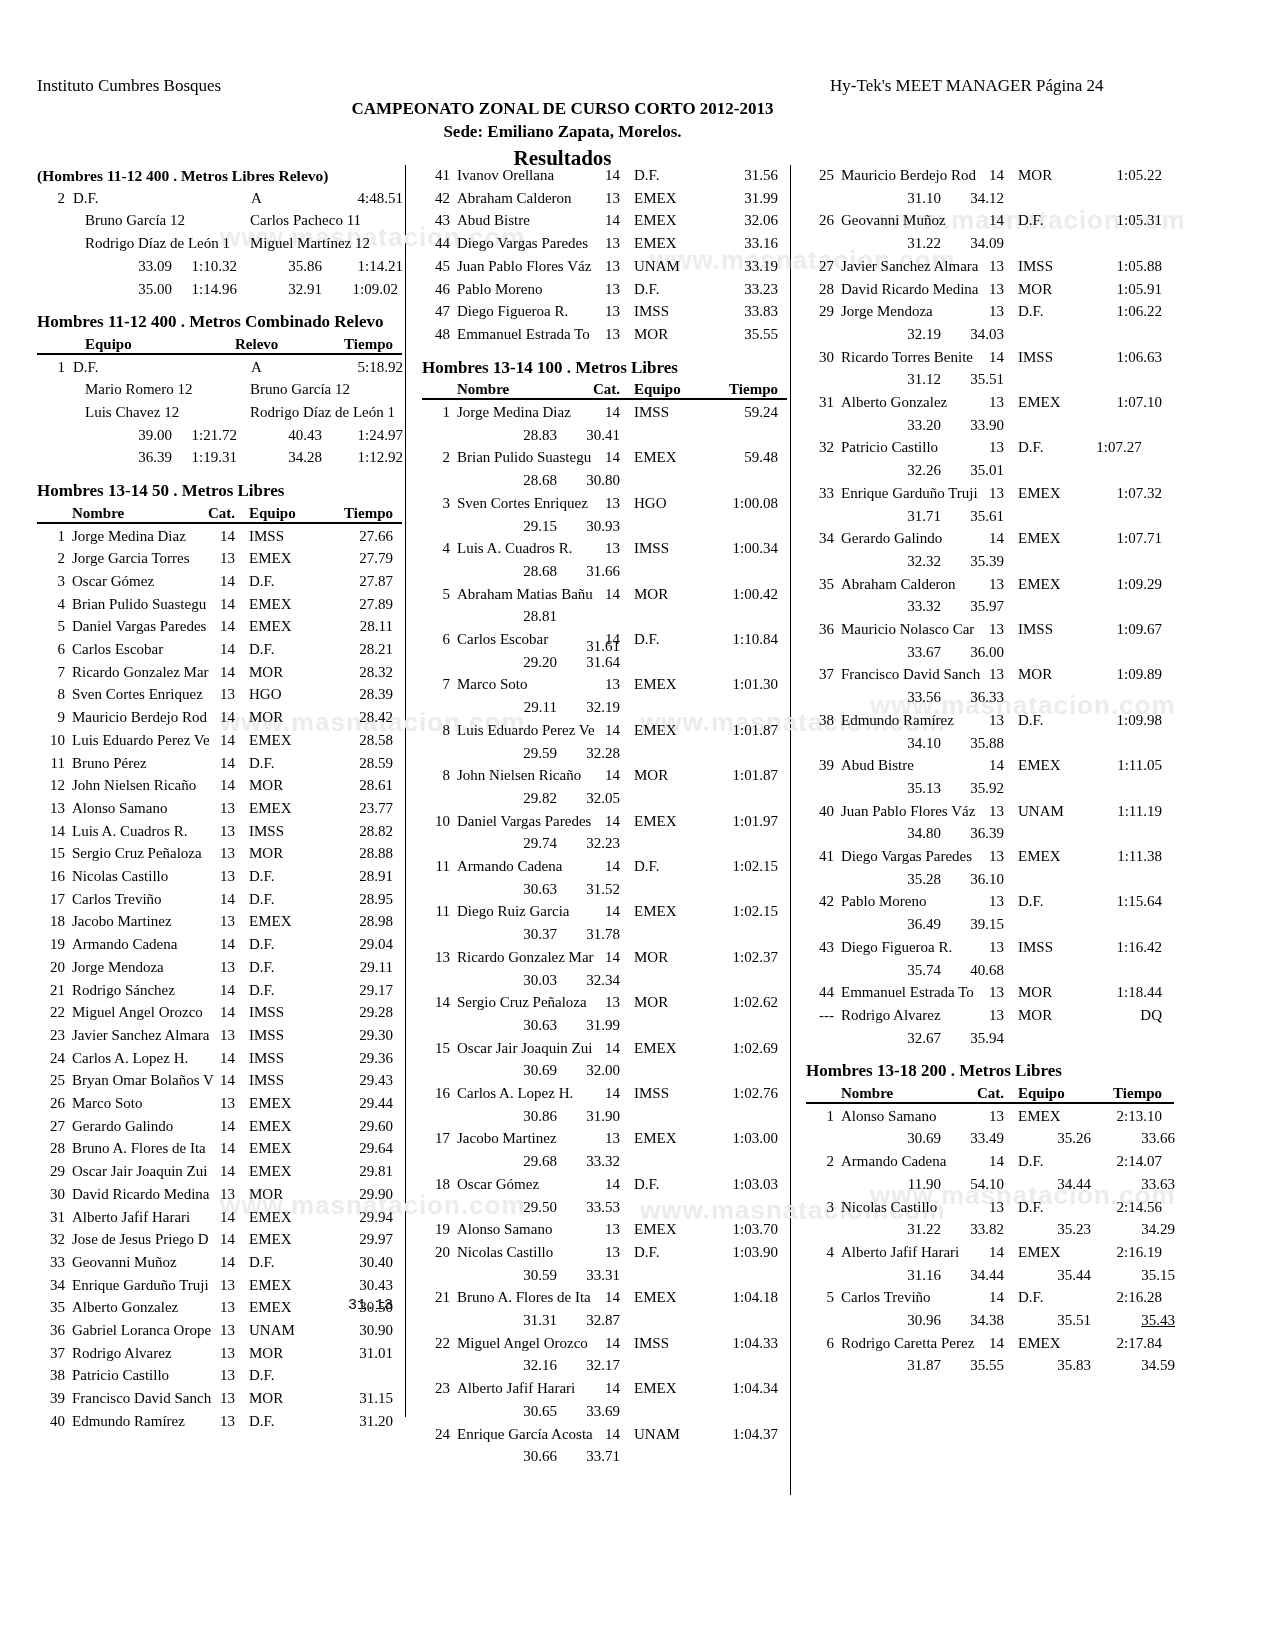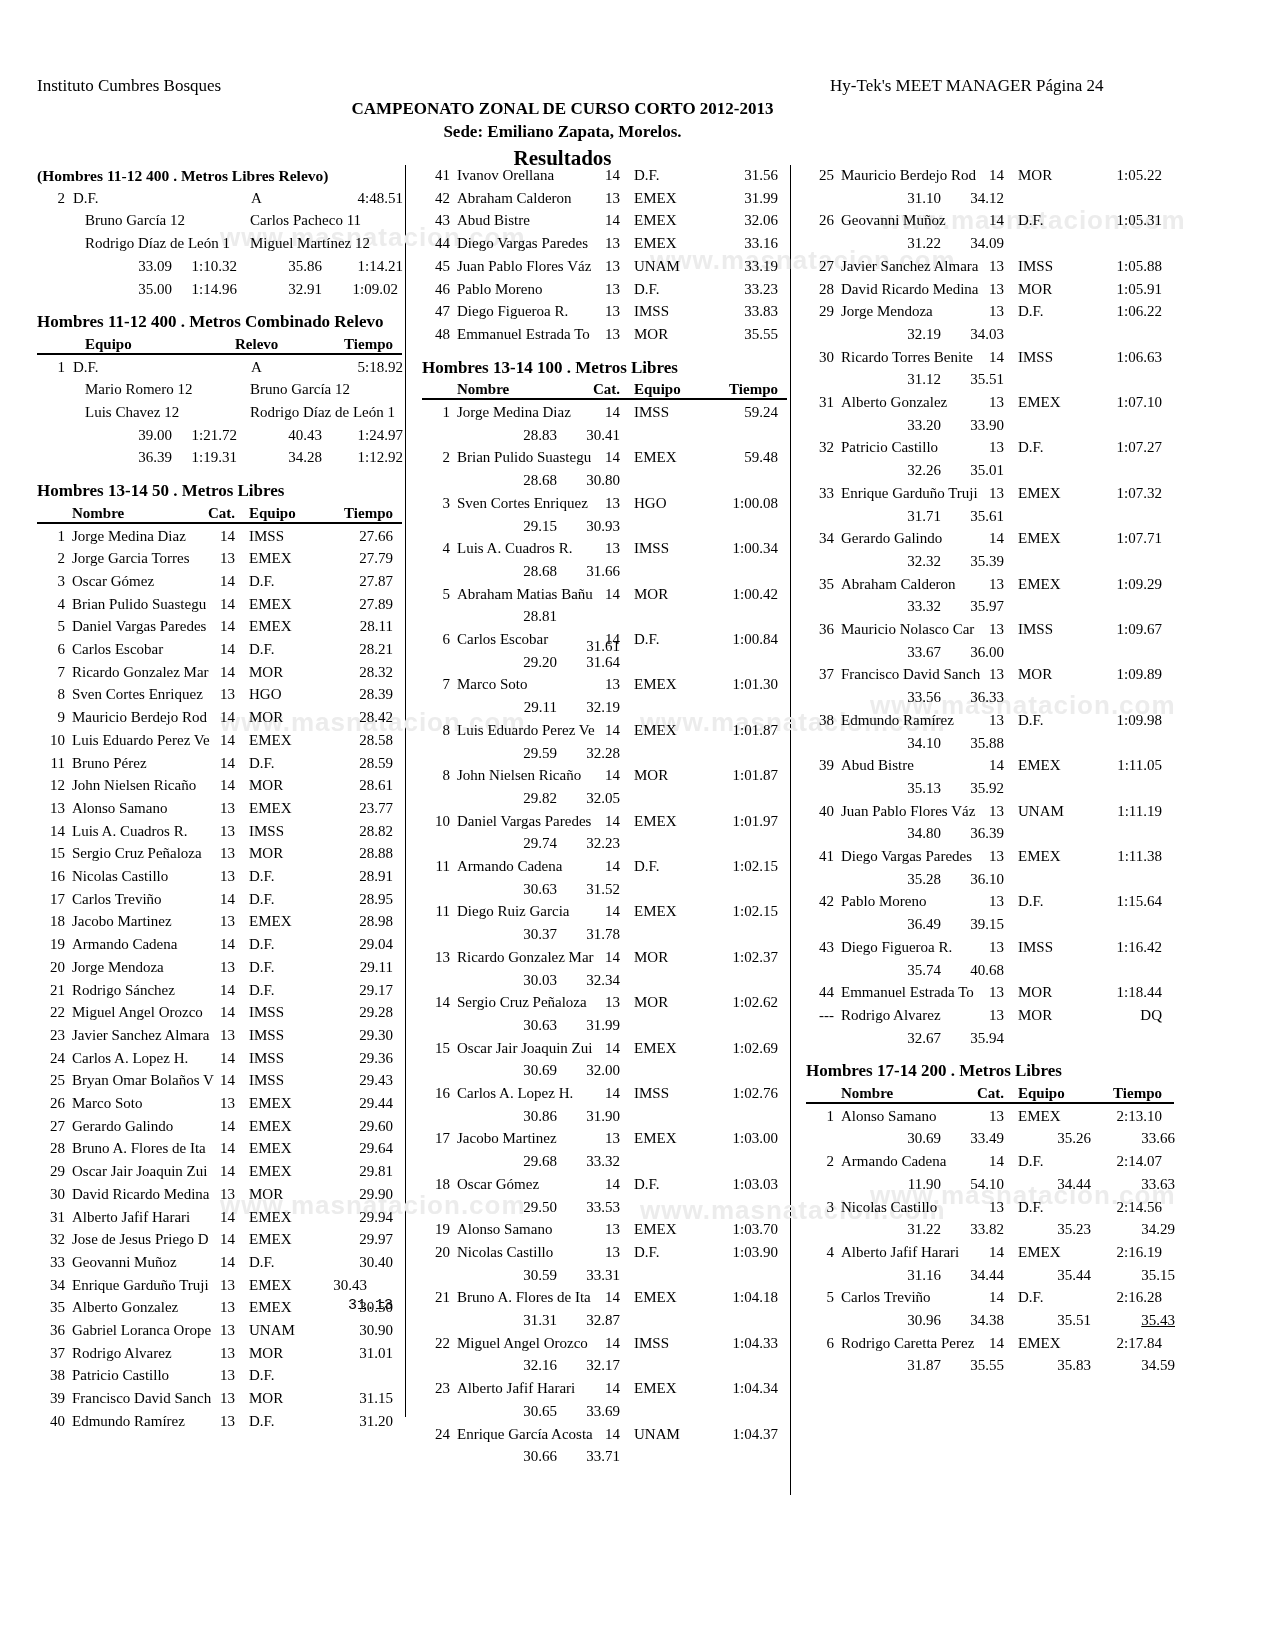--- a/index.html
+++ b/index.html
@@ -252,21 +252,21 @@
     <div class="c r" style="left: 307px; top: 1228.2px; width: 86px; height: 22.7px; line-height: 22.7px;">29.97</div>
     <div class="c r" style="left: 37px; top: 1250.9px; width: 28px; height: 22.7px; line-height: 22.7px;">33</div>
     <div class="c" style="left: 72px; top: 1250.9px; width: 150px; height: 22.7px; line-height: 22.7px;">Geovanni Muñoz</div>
     <div class="c r" style="left: 187px; top: 1250.9px; width: 48px; height: 22.7px; line-height: 22.7px;">14</div>
     <div class="c" style="left: 249px; top: 1250.9px; width: 60px; height: 22.7px; line-height: 22.7px;">D.F.</div>
     <div class="c r" style="left: 307px; top: 1250.9px; width: 86px; height: 22.7px; line-height: 22.7px;">30.40</div>
     <div class="c r" style="left: 37px; top: 1273.6px; width: 28px; height: 22.7px; line-height: 22.7px;">34</div>
     <div class="c" style="left: 72px; top: 1273.6px; width: 150px; height: 22.7px; line-height: 22.7px;">Enrique Garduño Truji</div>
     <div class="c r" style="left: 187px; top: 1273.6px; width: 48px; height: 22.7px; line-height: 22.7px;">13</div>
     <div class="c" style="left: 249px; top: 1273.6px; width: 60px; height: 22.7px; line-height: 22.7px;">EMEX</div>
-    <div class="c r" style="left: 307px; top: 1273.6px; width: 86px; height: 22.7px; line-height: 22.7px; text-align: center;">30.43</div>
+    <div class="c r" style="left: 307px; top: 1273.6px; width: 86px; height: 22.7px; line-height: 22.7px;">30.43</div>
     <div class="c r" style="left: 37px; top: 1296.3px; width: 28px; height: 22.7px; line-height: 22.7px;">35</div>
     <div class="c" style="left: 72px; top: 1296.3px; width: 150px; height: 22.7px; line-height: 22.7px;">Alberto Gonzalez</div>
     <div class="c r" style="left: 187px; top: 1296.3px; width: 48px; height: 22.7px; line-height: 22.7px;">13</div>
     <div class="c" style="left: 249px; top: 1296.3px; width: 60px; height: 22.7px; line-height: 22.7px;">EMEX</div>
     <div class="c r" style="left: 307px; top: 1296.3px; width: 86px; height: 22.7px; line-height: 22.7px;">30.50</div>
     <div class="c r" style="left: 37px; top: 1319px; width: 28px; height: 22.7px; line-height: 22.7px;">36</div>
     <div class="c" style="left: 72px; top: 1319px; width: 150px; height: 22.7px; line-height: 22.7px;">Gabriel Loranca Orope</div>
     <div class="c r" style="left: 187px; top: 1319px; width: 48px; height: 22.7px; line-height: 22.7px;">13</div>
     <div class="c" style="left: 249px; top: 1319px; width: 60px; height: 22.7px; line-height: 22.7px;">UNAM</div>
     <div class="c r" style="left: 307px; top: 1319px; width: 86px; height: 22.7px; line-height: 22.7px;">30.90</div>
@@ -368,21 +368,21 @@
     <div class="c" style="left: 457px; top: 582.6px; width: 150px; height: 22.7px; line-height: 22.7px;">Abraham Matias Bañu</div>
     <div class="c r" style="left: 572px; top: 582.6px; width: 48px; height: 22.7px; line-height: 22.7px;">14</div>
     <div class="c" style="left: 634px; top: 582.6px; width: 60px; height: 22.7px; line-height: 22.7px;">MOR</div>
     <div class="c r" style="left: 692px; top: 582.6px; width: 86px; height: 22.7px; line-height: 22.7px;">1:00.42</div>
     <div class="c r" style="left: 487px; top: 605.3px; width: 70px; height: 22.7px; line-height: 22.7px;">28.81</div>
     <div class="c r" style="left: 557px; top: 605.3px; width: 63px; height: 22.7px; line-height: 22.7px; margin-top: 30px;">31.61</div>
     <div class="c r" style="left: 422px; top: 628px; width: 28px; height: 22.7px; line-height: 22.7px;">6</div>
     <div class="c" style="left: 457px; top: 628px; width: 150px; height: 22.7px; line-height: 22.7px;">Carlos Escobar</div>
     <div class="c r" style="left: 572px; top: 628px; width: 48px; height: 22.7px; line-height: 22.7px;">14</div>
     <div class="c" style="left: 634px; top: 628px; width: 60px; height: 22.7px; line-height: 22.7px;">D.F.</div>
-    <div class="c r" style="left: 692px; top: 628px; width: 86px; height: 22.7px; line-height: 22.7px;">1:00.84</div>
+    <div class="c r" style="left: 692px; top: 628px; width: 86px; height: 22.7px; line-height: 22.7px;">1:10.84</div>
     <div class="c r" style="left: 487px; top: 650.7px; width: 70px; height: 22.7px; line-height: 22.7px;">29.20</div>
     <div class="c r" style="left: 557px; top: 650.7px; width: 63px; height: 22.7px; line-height: 22.7px;">31.64</div>
     <div class="c r" style="left: 422px; top: 673.4px; width: 28px; height: 22.7px; line-height: 22.7px;">7</div>
     <div class="c" style="left: 457px; top: 673.4px; width: 150px; height: 22.7px; line-height: 22.7px;">Marco Soto</div>
     <div class="c r" style="left: 572px; top: 673.4px; width: 48px; height: 22.7px; line-height: 22.7px;">13</div>
     <div class="c" style="left: 634px; top: 673.4px; width: 60px; height: 22.7px; line-height: 22.7px;">EMEX</div>
     <div class="c r" style="left: 692px; top: 673.4px; width: 86px; height: 22.7px; line-height: 22.7px;">1:01.30</div>
     <div class="c r" style="left: 487px; top: 696.1px; width: 70px; height: 22.7px; line-height: 22.7px;">29.11</div>
     <div class="c r" style="left: 557px; top: 696.1px; width: 63px; height: 22.7px; line-height: 22.7px;">32.19</div>
     <div class="c r" style="left: 422px; top: 718.8px; width: 28px; height: 22.7px; line-height: 22.7px;">8</div>
@@ -544,21 +544,21 @@
     <div class="c" style="left: 841px; top: 391px; width: 150px; height: 22.7px; line-height: 22.7px;">Alberto Gonzalez</div>
     <div class="c r" style="left: 956px; top: 391px; width: 48px; height: 22.7px; line-height: 22.7px;">13</div>
     <div class="c" style="left: 1018px; top: 391px; width: 60px; height: 22.7px; line-height: 22.7px;">EMEX</div>
     <div class="c r" style="left: 1076px; top: 391px; width: 86px; height: 22.7px; line-height: 22.7px;">1:07.10</div>
     <div class="c r" style="left: 871px; top: 413.7px; width: 70px; height: 22.7px; line-height: 22.7px;">33.20</div>
     <div class="c r" style="left: 941px; top: 413.7px; width: 63px; height: 22.7px; line-height: 22.7px;">33.90</div>
     <div class="c r" style="left: 806px; top: 436.4px; width: 28px; height: 22.7px; line-height: 22.7px;">32</div>
     <div class="c" style="left: 841px; top: 436.4px; width: 150px; height: 22.7px; line-height: 22.7px;">Patricio Castillo</div>
     <div class="c r" style="left: 956px; top: 436.4px; width: 48px; height: 22.7px; line-height: 22.7px;">13</div>
     <div class="c" style="left: 1018px; top: 436.4px; width: 60px; height: 22.7px; line-height: 22.7px;">D.F.</div>
-    <div class="c r" style="left: 1076px; top: 436.4px; width: 86px; height: 22.7px; line-height: 22.7px;">1:07.27</div>
+    <div class="c r" style="left: 1076px; top: 436.4px; width: 86px; height: 22.7px; line-height: 22.7px; text-align: center;">1:07.27</div>
     <div class="c r" style="left: 871px; top: 459.1px; width: 70px; height: 22.7px; line-height: 22.7px;">32.26</div>
     <div class="c r" style="left: 941px; top: 459.1px; width: 63px; height: 22.7px; line-height: 22.7px;">35.01</div>
     <div class="c r" style="left: 806px; top: 481.8px; width: 28px; height: 22.7px; line-height: 22.7px;">33</div>
     <div class="c" style="left: 841px; top: 481.8px; width: 150px; height: 22.7px; line-height: 22.7px;">Enrique Garduño Truji</div>
     <div class="c r" style="left: 956px; top: 481.8px; width: 48px; height: 22.7px; line-height: 22.7px;">13</div>
     <div class="c" style="left: 1018px; top: 481.8px; width: 60px; height: 22.7px; line-height: 22.7px;">EMEX</div>
     <div class="c r" style="left: 1076px; top: 481.8px; width: 86px; height: 22.7px; line-height: 22.7px;">1:07.32</div>
     <div class="c r" style="left: 871px; top: 504.5px; width: 70px; height: 22.7px; line-height: 22.7px;">31.71</div>
     <div class="c r" style="left: 941px; top: 504.5px; width: 63px; height: 22.7px; line-height: 22.7px;">35.61</div>
     <div class="c r" style="left: 806px; top: 527.2px; width: 28px; height: 22.7px; line-height: 22.7px;">34</div>
@@ -636,21 +636,21 @@
     <div class="c r" style="left: 956px; top: 981.2px; width: 48px; height: 22.7px; line-height: 22.7px;">13</div>
     <div class="c" style="left: 1018px; top: 981.2px; width: 60px; height: 22.7px; line-height: 22.7px;">MOR</div>
     <div class="c r" style="left: 1076px; top: 981.2px; width: 86px; height: 22.7px; line-height: 22.7px;">1:18.44</div>
     <div class="c r" style="left: 806px; top: 1003.9px; width: 28px; height: 22.7px; line-height: 22.7px;">---</div>
     <div class="c" style="left: 841px; top: 1003.9px; width: 150px; height: 22.7px; line-height: 22.7px;">Rodrigo Alvarez</div>
     <div class="c r" style="left: 956px; top: 1003.9px; width: 48px; height: 22.7px; line-height: 22.7px;">13</div>
     <div class="c" style="left: 1018px; top: 1003.9px; width: 60px; height: 22.7px; line-height: 22.7px;">MOR</div>
     <div class="c r" style="left: 1076px; top: 1003.9px; width: 86px; height: 22.7px; line-height: 22.7px;">DQ</div>
     <div class="c r" style="left: 871px; top: 1026.6px; width: 70px; height: 22.7px; line-height: 22.7px;">32.67</div>
     <div class="c r" style="left: 941px; top: 1026.6px; width: 63px; height: 22.7px; line-height: 22.7px;">35.94</div>
-    <div class="line ev" style="left: 806px; top: 1059.3px;">Hombres 17-14 200 . Metros Libres</div>
+    <div class="line ev" style="left: 806px; top: 1059.3px;">Hombres 13-18 200 . Metros Libres</div>
     <div class="c hd" style="left: 841px; top: 1082px; width: 120px; height: 22.7px; line-height: 22.7px;">Nombre</div>
     <div class="c r hd" style="left: 956px; top: 1082px; width: 48px; height: 22.7px; line-height: 22.7px;">Cat.</div>
     <div class="c hd" style="left: 1018px; top: 1082px; width: 80px; height: 22.7px; line-height: 22.7px;">Equipo</div>
     <div class="c r hd" style="left: 1076px; top: 1082px; width: 86px; height: 22.7px; line-height: 22.7px;">Tiempo</div>
     <div class="rule" style="left: 806px; top: 1101.7px; width: 368px;"></div>
     <div class="c r" style="left: 806px; top: 1104.7px; width: 28px; height: 22.7px; line-height: 22.7px;">1</div>
     <div class="c" style="left: 841px; top: 1104.7px; width: 150px; height: 22.7px; line-height: 22.7px;">Alonso Samano</div>
     <div class="c r" style="left: 956px; top: 1104.7px; width: 48px; height: 22.7px; line-height: 22.7px;">13</div>
     <div class="c" style="left: 1018px; top: 1104.7px; width: 60px; height: 22.7px; line-height: 22.7px;">EMEX</div>
     <div class="c r" style="left: 1076px; top: 1104.7px; width: 86px; height: 22.7px; line-height: 22.7px;">2:13.10</div>

